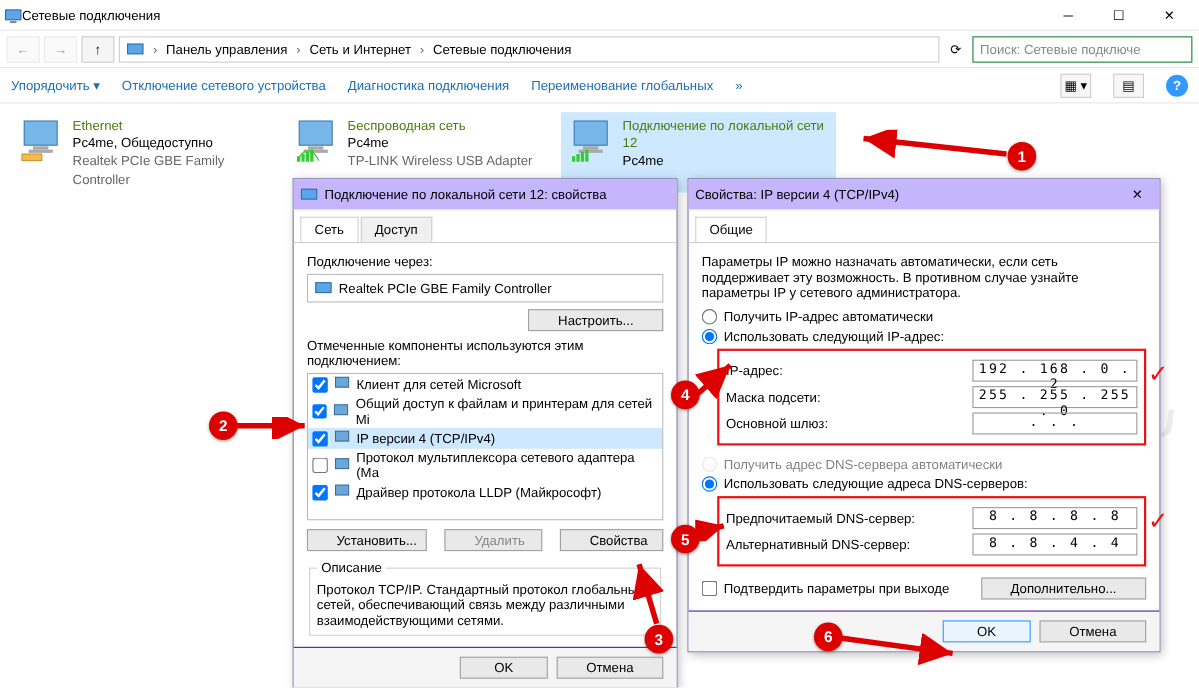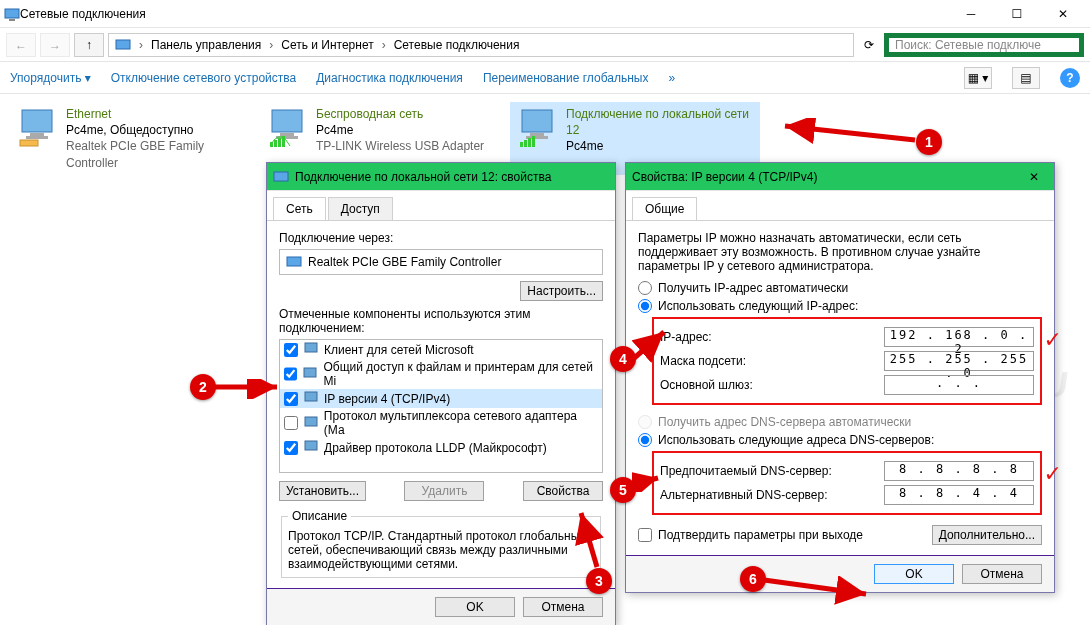--- a/index.html
+++ b/index.html
@@ -11,49 +11,49 @@
   .win-buttons { display: flex; }
   .win-buttons div { width: 46px; height: 28px; display: flex; align-items: center; justify-content: center; color: #000; }
 
   
   .addressbar { height: 34px; border-bottom: 1px solid #e5e5e5; display: flex; align-items: center; padding: 0 6px; gap: 4px; }
   .nav-btn { width: 30px; height: 24px; border: 1px solid #ccc; background: #f5f5f5; display: flex; align-items: center; justify-content: center; }
   .nav-btn.disabled { opacity: .4; }
   .breadcrumb { flex: 1; height: 24px; border: 1px solid #ccc; display: flex; align-items: center; padding: 0 6px; gap: 4px; }
   .breadcrumb span { color: #000; }
   .breadcrumb .sep { color: #666; padding: 0 4px; }
-  .search-box { width: 200px; height: 24px; border: 5px solid #15803d; padding: 0 6px; color: #888; display: flex; align-items: center; }
+  .search-box { width: 200px; height: 24px; border: 1px solid #15803d; padding: 0 6px; color: #888; display: flex; align-items: center; }
 
   
   .toolbar { height: 32px; background: #fff; border-bottom: 1px solid #e5e5e5; display: flex; align-items: center; padding: 0 10px; gap: 20px; }
   .toolbar a { color: #1a6fb5; text-decoration: none; }
   .toolbar .spacer { flex: 1; }
   .toolbar .view-btn { width: 28px; height: 22px; border: 1px solid #ccc; background: #f7f7f7; display: flex; align-items: center; justify-content: center; }
 
   
   .content { position: relative; padding: 8px 10px; height: calc(100% - 94px); }
   .adapters { display: flex; gap: 0; }
   .adapter { width: 250px; display: flex; padding: 4px 6px; gap: 8px; }
   .adapter.selected { background: #cde8ff; }
   .adapter .atext { display: flex; flex-direction: column; line-height: 1.35; }
   .adapter .aname { color: #4d7c0f; font-weight: 400; }
   .adapter .asub { color: #000; }
   .adapter .aadapter { color: #666; }
 
   
   .dialog { position: absolute; background: #fff; border: 1px solid #77a; box-shadow: 2px 2px 8px rgba(0,0,0,.25); }
-  .dlg-title { height: 28px; background: #22c55e; border-bottom: 1px solid #e5e5e5; display: flex; align-items: center; padding: 0 6px; gap: 6px; }
+  .dlg-title { height: 28px; background: #c4b5fd; border-bottom: 1px solid #e5e5e5; display: flex; align-items: center; padding: 0 6px; gap: 6px; }
   .dlg-title .title { flex: 1; }
   .dlg-close { width: 28px; text-align: center; }
   .tabs { display: flex; border-bottom: 1px solid #d0d0d0; padding: 6px 6px 0 6px; gap: 2px; }
   .tab { padding: 4px 12px; border: 1px solid #d0d0d0; border-bottom: none; background: #fff; }
   .tab.inactive { background: #f0f0f0; }
   .dlg-body { padding: 10px 12px; }
   .conn-box { border: 1px solid #bbb; padding: 4px 6px; margin: 4px 0 6px; display: flex; align-items: center; gap: 6px; }
-  .btn { border: 1px solid #a0a0a0; background: #e9e9e9; padding: 2px 6px; display: inline-block; text-align: center; min-width: 80px; }
+  .btn { border: 1px solid #a0a0a0; background: #e9e9e9; padding: 2px 26px; display: inline-block; text-align: center; min-width: 80px; }
   .btn.disabled { color: #888; }
   .btn.highlight { border: 1px solid #3399ff; background: #eaf4ff; }
   .comp-list { border: 1px solid #bbb; height: 134px; overflow: hidden; margin-top: 4px; }
   .comp-item { display: flex; align-items: center; gap: 6px; padding: 1px 4px; }
   .comp-item.sel { background: #cde8ff; }
   .desc-box { border: 1px solid #d0d0d0; padding: 6px; margin-top: 8px; }
   .desc-box legend { padding: 0 4px; color: #000; }
   .dlg-buttons { display: flex; justify-content: flex-end; gap: 8px; padding: 8px 12px; border-top: 1px solid #4c1d95; background: #f5f5f5; }
 
   .radio-row { display: flex; align-items: center; gap: 6px; margin: 4px 0; }

